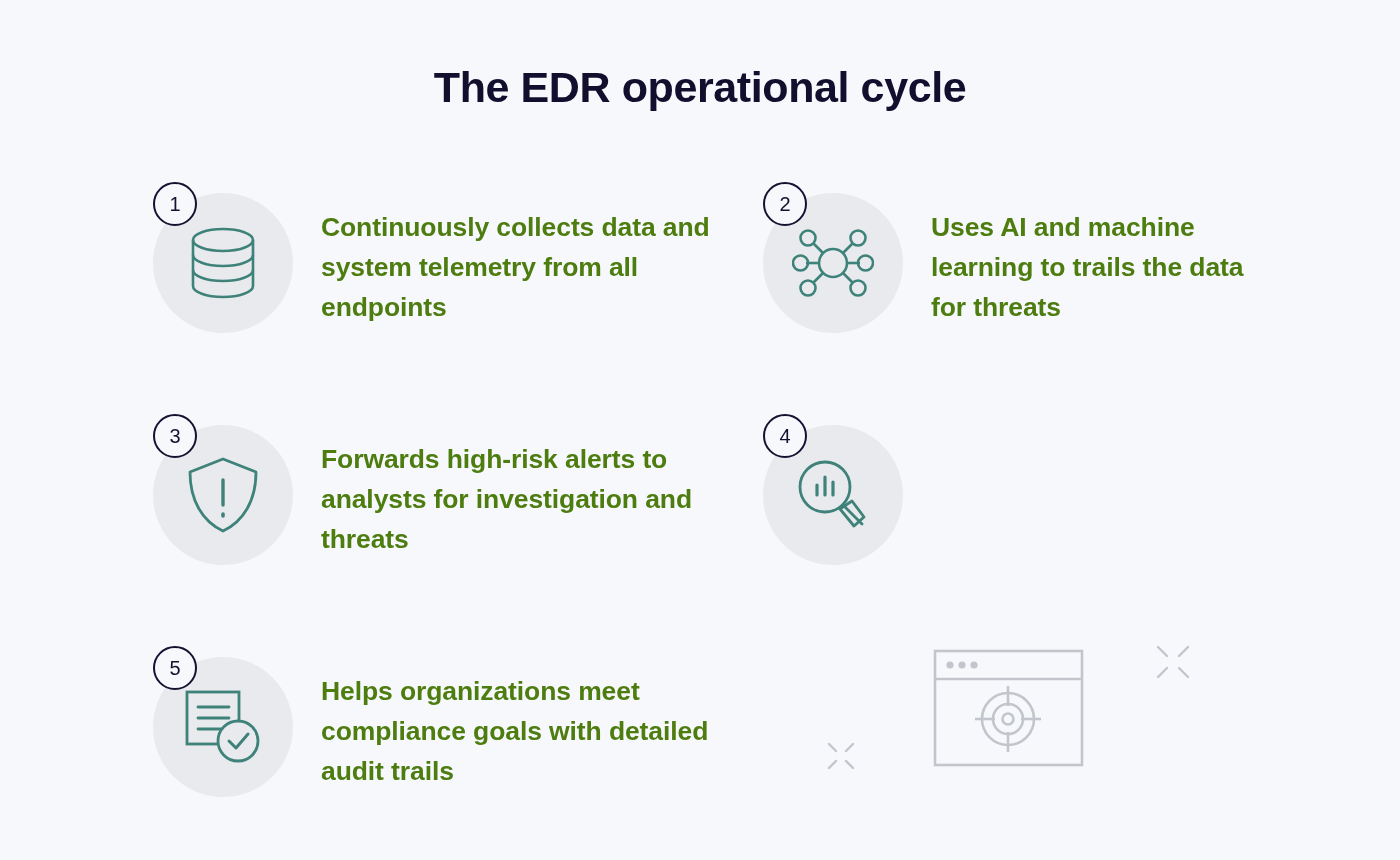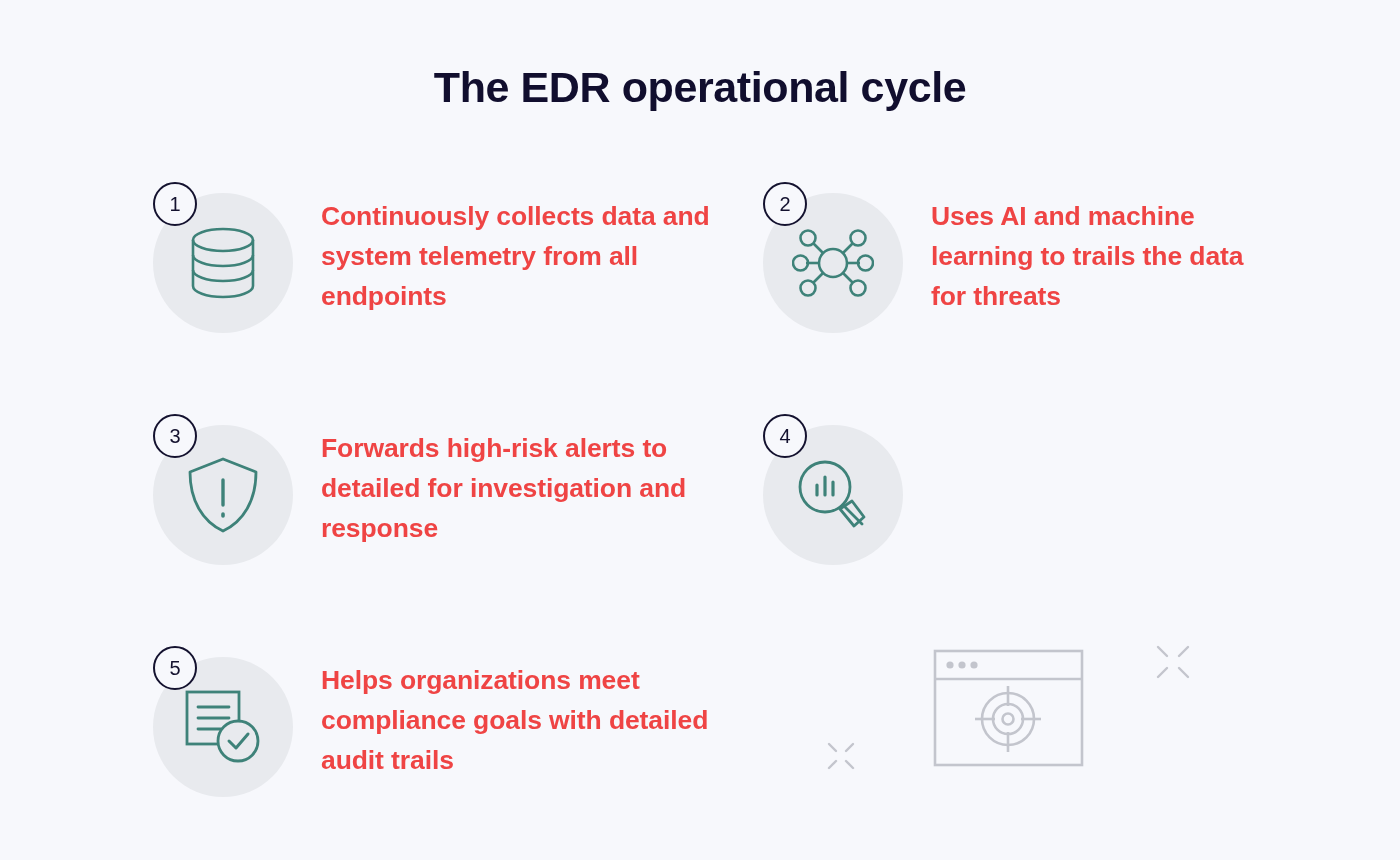--- a/index.html
+++ b/index.html
@@ -89,25 +89,25 @@
     font-size: 20px;
     font-weight: 400;
     color: #14122f;
     line-height: 1;
     z-index: 2;
   }
 
   
   .step-text {
     margin-left: 28px;
-    margin-top: 21px;
+    margin-top: 32px;
     font-size: 26.5px;
     font-weight: bold;
     line-height: 40px;
-    color: #ef4444;
+    color: #4d7c0f;
     letter-spacing: -0.1px;
     max-width: 400px;
   }
   .col-right .step-text {
     max-width: 330px;
   }
 
   
   .decor {
     position: absolute;
@@ -172,21 +172,21 @@
       <div class="step-visual">
         <div class="disc">
           <svg width="74" height="80" viewBox="0 0 74 80" fill="none">
             <path d="M37 4 L70 17 C70 45 58 66 37 76 C16 66 4 45 4 17 Z" stroke="#3e8279" stroke-width="2.8" fill="none" stroke-linejoin="round"></path>
             <line x1="37" y1="25" x2="37" y2="50" stroke="#3e8279" stroke-width="3.4" stroke-linecap="round"></line>
             <line x1="37" y1="59" x2="37" y2="61" stroke="#3e8279" stroke-width="3.6" stroke-linecap="round"></line>
           </svg>
         </div>
         <div class="badge">3</div>
       </div>
-      <div class="step-text">Forwards high-risk alerts to detailed for investigation and response</div>
+      <div class="step-text">Forwards high-risk alerts to analysts for investigation and threats</div>
     </div>
 
     <div class="step col-right">
       <div class="step-visual">
         <div class="disc">
           <svg width="80" height="80" viewBox="0 0 80 80" fill="none">
             <circle cx="32" cy="32" r="25" stroke="#3e8279" stroke-width="2.8" fill="none"></circle>
             <line x1="24" y1="40" x2="24" y2="30" stroke="#3e8279" stroke-width="3.2" stroke-linecap="round"></line>
             <line x1="32" y1="40" x2="32" y2="22" stroke="#3e8279" stroke-width="3.2" stroke-linecap="round"></line>
             <line x1="40" y1="40" x2="40" y2="27" stroke="#3e8279" stroke-width="3.2" stroke-linecap="round"></line>

